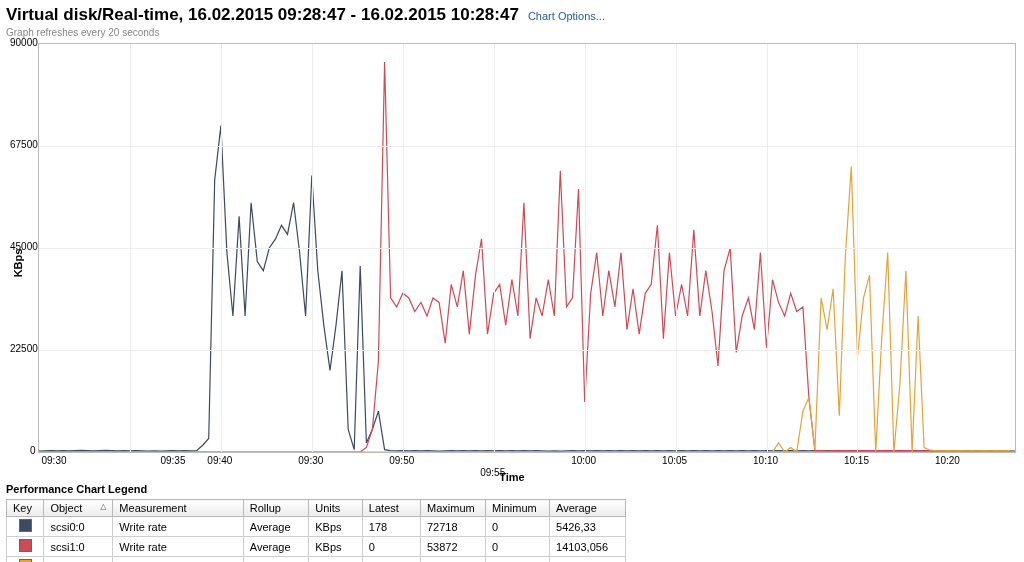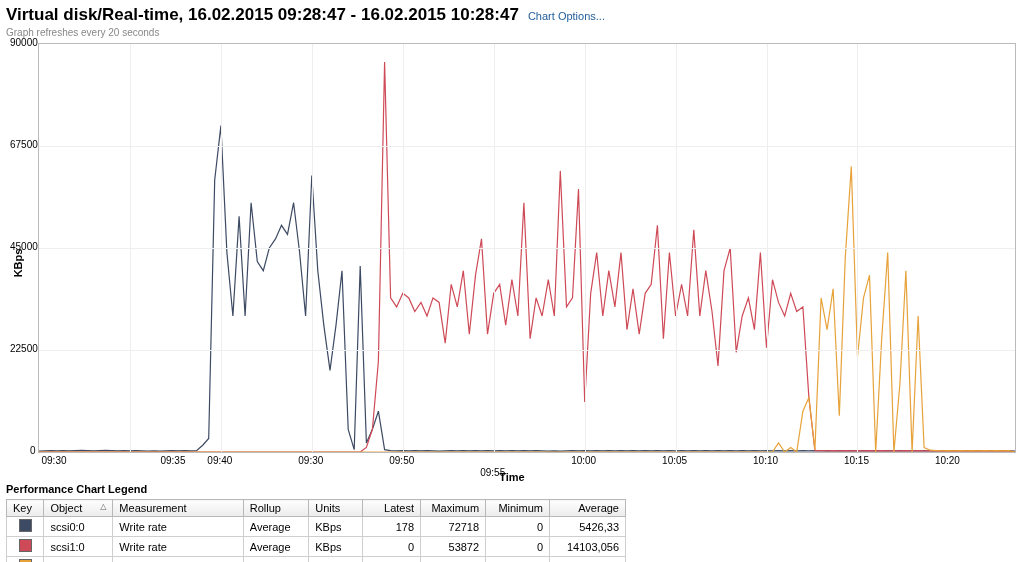--- a/index.html
+++ b/index.html
@@ -111,21 +111,21 @@
     width: 620px;
     font-size: 11px;
   }
   table.legend th {
     background: linear-gradient(#fdfdfd,#ececec);
     border: 1px solid #b8b8b8;
     padding: 2px 6px;
     text-align: left;
     font-weight: normal;
   }
-  table.legend th.num, table.legend td.num { text-align: right; }
+  table.legend th.num, table.legend td.num { text-align: left; }
   table.legend td {
     border: 1px solid #cfcfcf;
     padding: 2px 6px;
     background: #fff;
   }
   .key-swatch {
     width: 11px; height: 11px;
     border: 1px solid #666;
     display: inline-block;
   }

